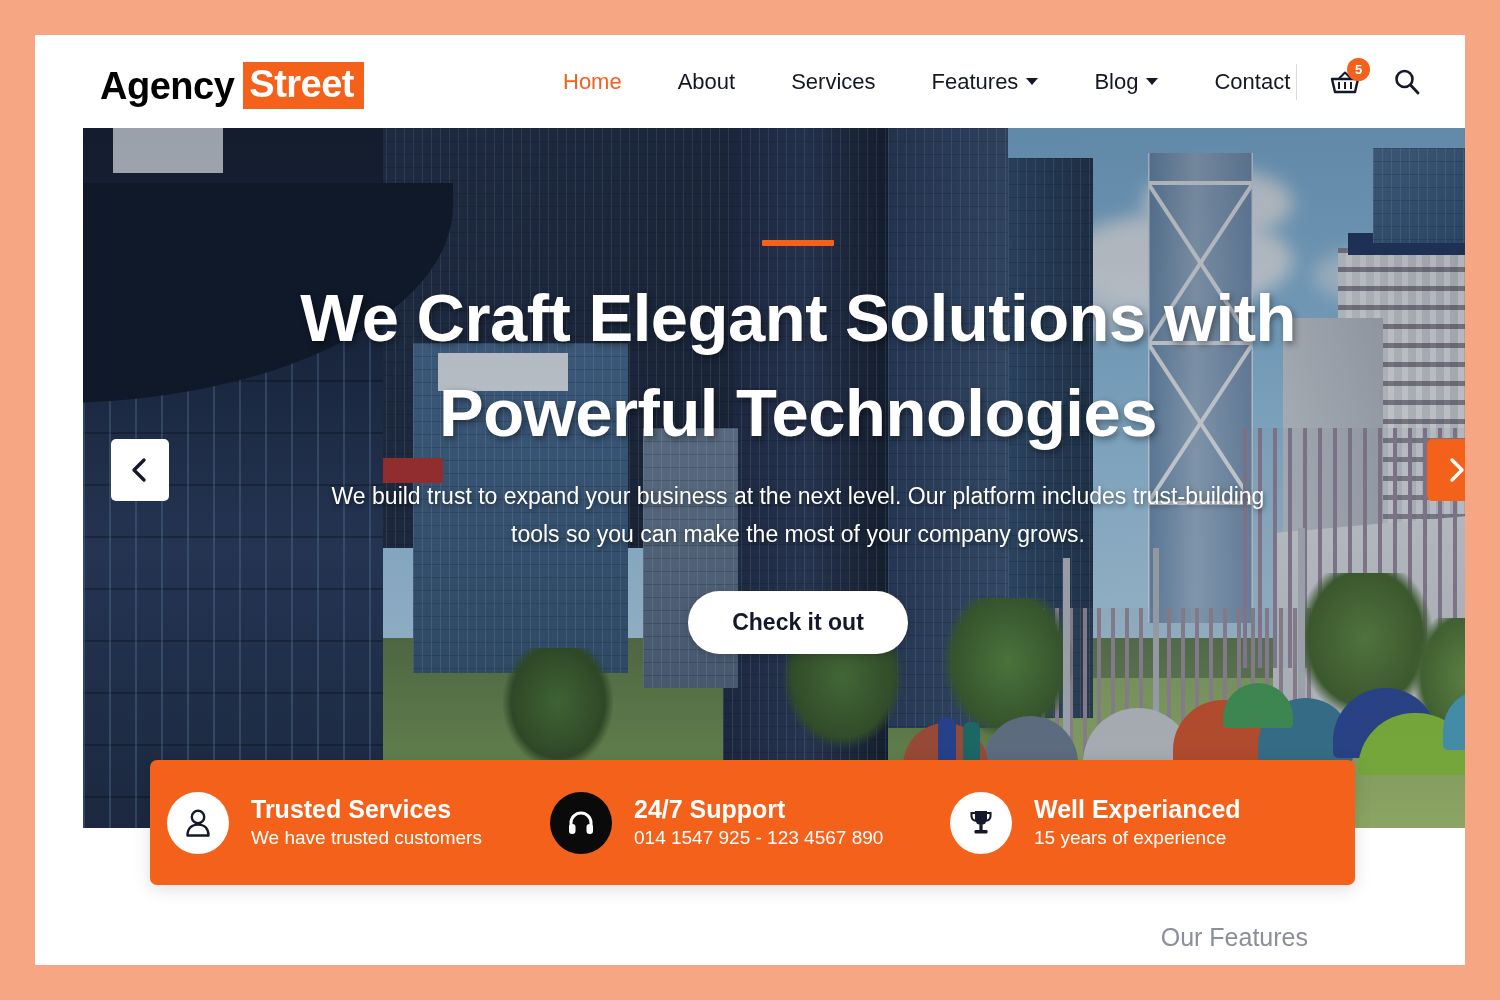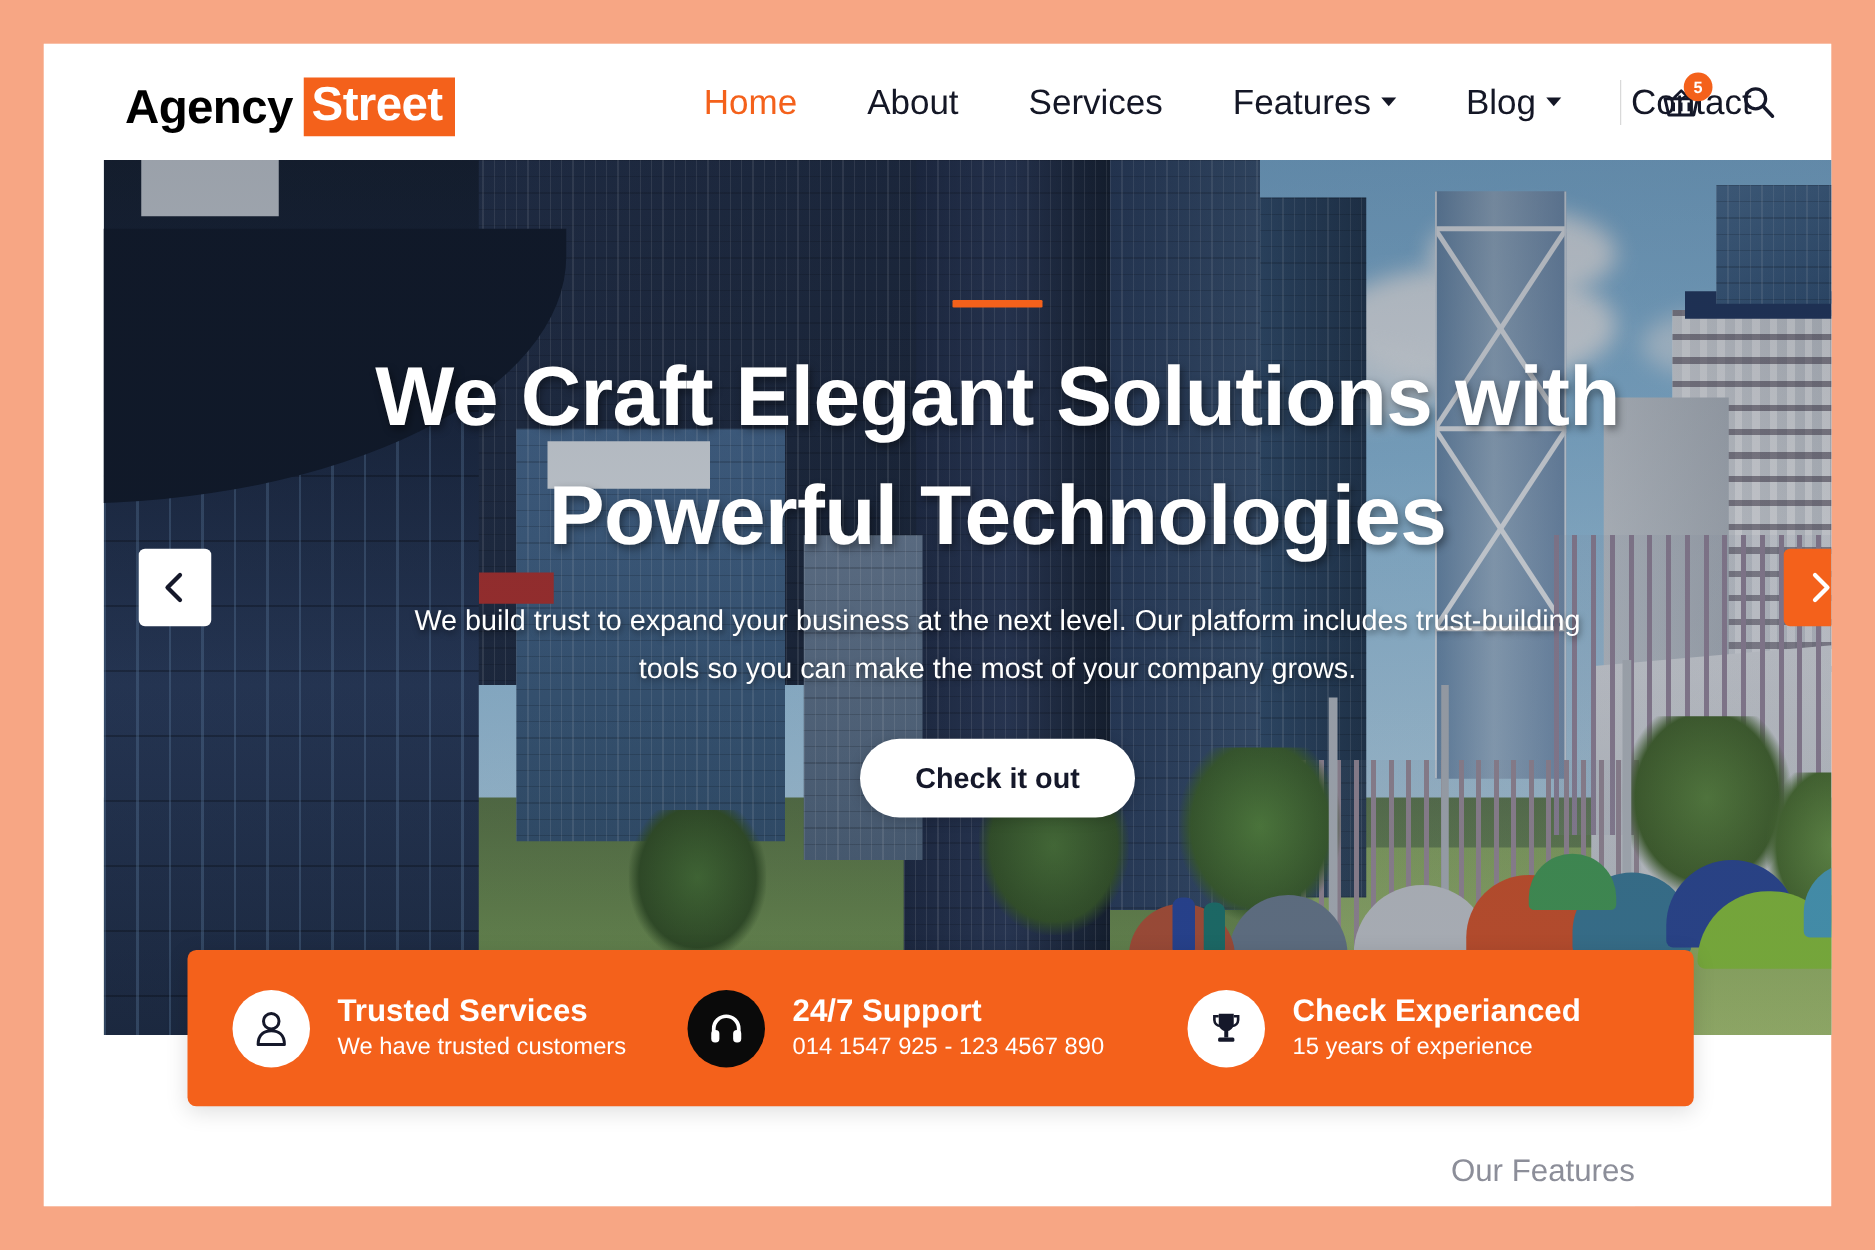--- a/index.html
+++ b/index.html
@@ -37,21 +37,21 @@
     padding: 3px 10px 6px 6px; margin-left: 9px;
     letter-spacing: -0.5px;
   }
 
   .nav {
     position: absolute; left: 500px; top: 0;
     height: 93px;
     display: flex; align-items: center; gap: 0px;
   }
   .nav-item {
-    font-size: 28px; color: #141726;
+    font-size: 22px; color: #141726;
     padding: 0 28px; white-space: nowrap;
     display: flex; align-items: center; cursor: pointer;
   }
   .nav-item.active { color: #f4611b; }
   .caret {
     display: inline-block; margin-left: 8px;
     width: 0; height: 0;
     border-left: 6px solid transparent;
     border-right: 6px solid transparent;
     border-top: 7px solid #141726;
@@ -150,21 +150,21 @@
     position: absolute; left: 115px; top: 725px;
     width: 1205px; height: 125px;
     background: #f4611b; border-radius: 7px;
     display: flex; align-items: center;
     box-shadow: 0 4px 18px rgba(0,0,0,0.13);
     z-index: 5;
   }
   .feature {
     display: flex; align-items: center; height: 100%;
   }
-  .f1 { padding-left: 36px; width: 400px; }
+  .f1 { padding-left: 17px; width: 400px; }
   .f2 { width: 400px; }
   .f3 { width: 400px; }
   .f-icon {
     width: 62px; height: 62px; border-radius: 50%;
     display: flex; align-items: center; justify-content: center;
     flex-shrink: 0; margin-right: 22px;
   }
   .f-icon.light { background: #ffffff; }
   .f-icon.dark { background: #0a0a0a; }
   .f-title { color: #ffffff; font-size: 25px; font-weight: bold; line-height: 1.25; white-space: nowrap; }
@@ -383,21 +383,21 @@
       <div class="f-icon light">
         <svg width="32" height="32" viewBox="0 0 32 32">
           <path d="M10 4 H22 V12 A6 6 0 0 1 10 12 Z" fill="#15182a"></path>
           <path d="M10 6 H6.5 V9 A5 5 0 0 0 11 13.8" fill="none" stroke="#15182a" stroke-width="2.1"></path>
           <path d="M22 6 H25.5 V9 A5 5 0 0 1 21 13.8" fill="none" stroke="#15182a" stroke-width="2.1"></path>
           <rect x="14.4" y="17.5" width="3.2" height="5.5" fill="#15182a"></rect>
           <rect x="9.5" y="23" width="13" height="3.4" rx="1.2" fill="#15182a"></rect>
         </svg>
       </div>
       <div>
-        <div class="f-title">Check Experianced</div>
+        <div class="f-title">Well Experianced</div>
         <div class="f-text">15 years of experience</div>
       </div>
     </div>
   </div>
 
   <div class="features-section">
     <div class="features-label">Our Features</div>
   </div>
 
 </div>

